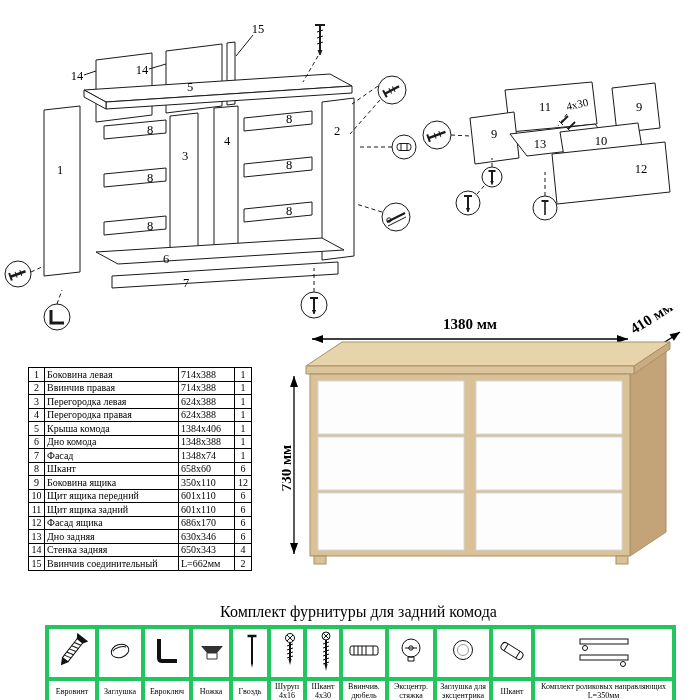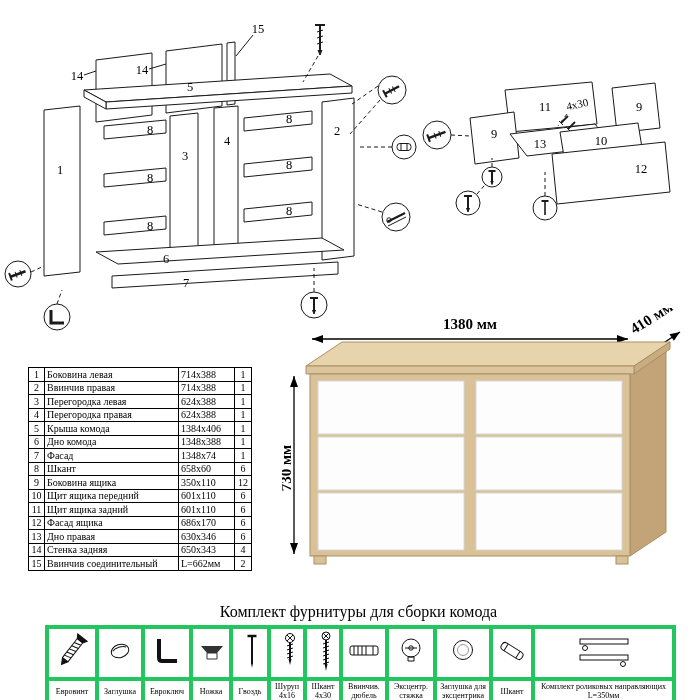--- a/index.html
+++ b/index.html
@@ -338,40 +338,40 @@
           <td class="qty">6</td>
         </tr>
       <tr>
           <td class="num">12</td>
           <td class="name">Фасад ящика</td>
           <td class="size">686x170</td>
           <td class="qty">6</td>
         </tr>
       <tr>
           <td class="num">13</td>
-          <td class="name">Дно правая</td>
+          <td class="name">Дно задняя</td>
           <td class="size">630x346</td>
           <td class="qty">6</td>
         </tr>
       <tr>
           <td class="num">14</td>
           <td class="name">Стенка задняя</td>
           <td class="size">650x343</td>
           <td class="qty">4</td>
         </tr>
       <tr>
           <td class="num">15</td>
           <td class="name">Ввинчив соединительный</td>
           <td class="size">L=662мм</td>
           <td class="qty">2</td>
         </tr>
     </tbody>
   </table>
 
-  <div class="hw-title">Комплект фурнитуры для сборки комода</div>
+  <div class="hw-title">Комплект фурнитуры для задний комода</div>
 
   <table class="hw-table">
     <colgroup>
       <col style="width:50px">
         <col style="width:46px">
         <col style="width:48px">
         <col style="width:40px">
       <col style="width:38px">
         <col style="width:36px">
         <col style="width:36px">

